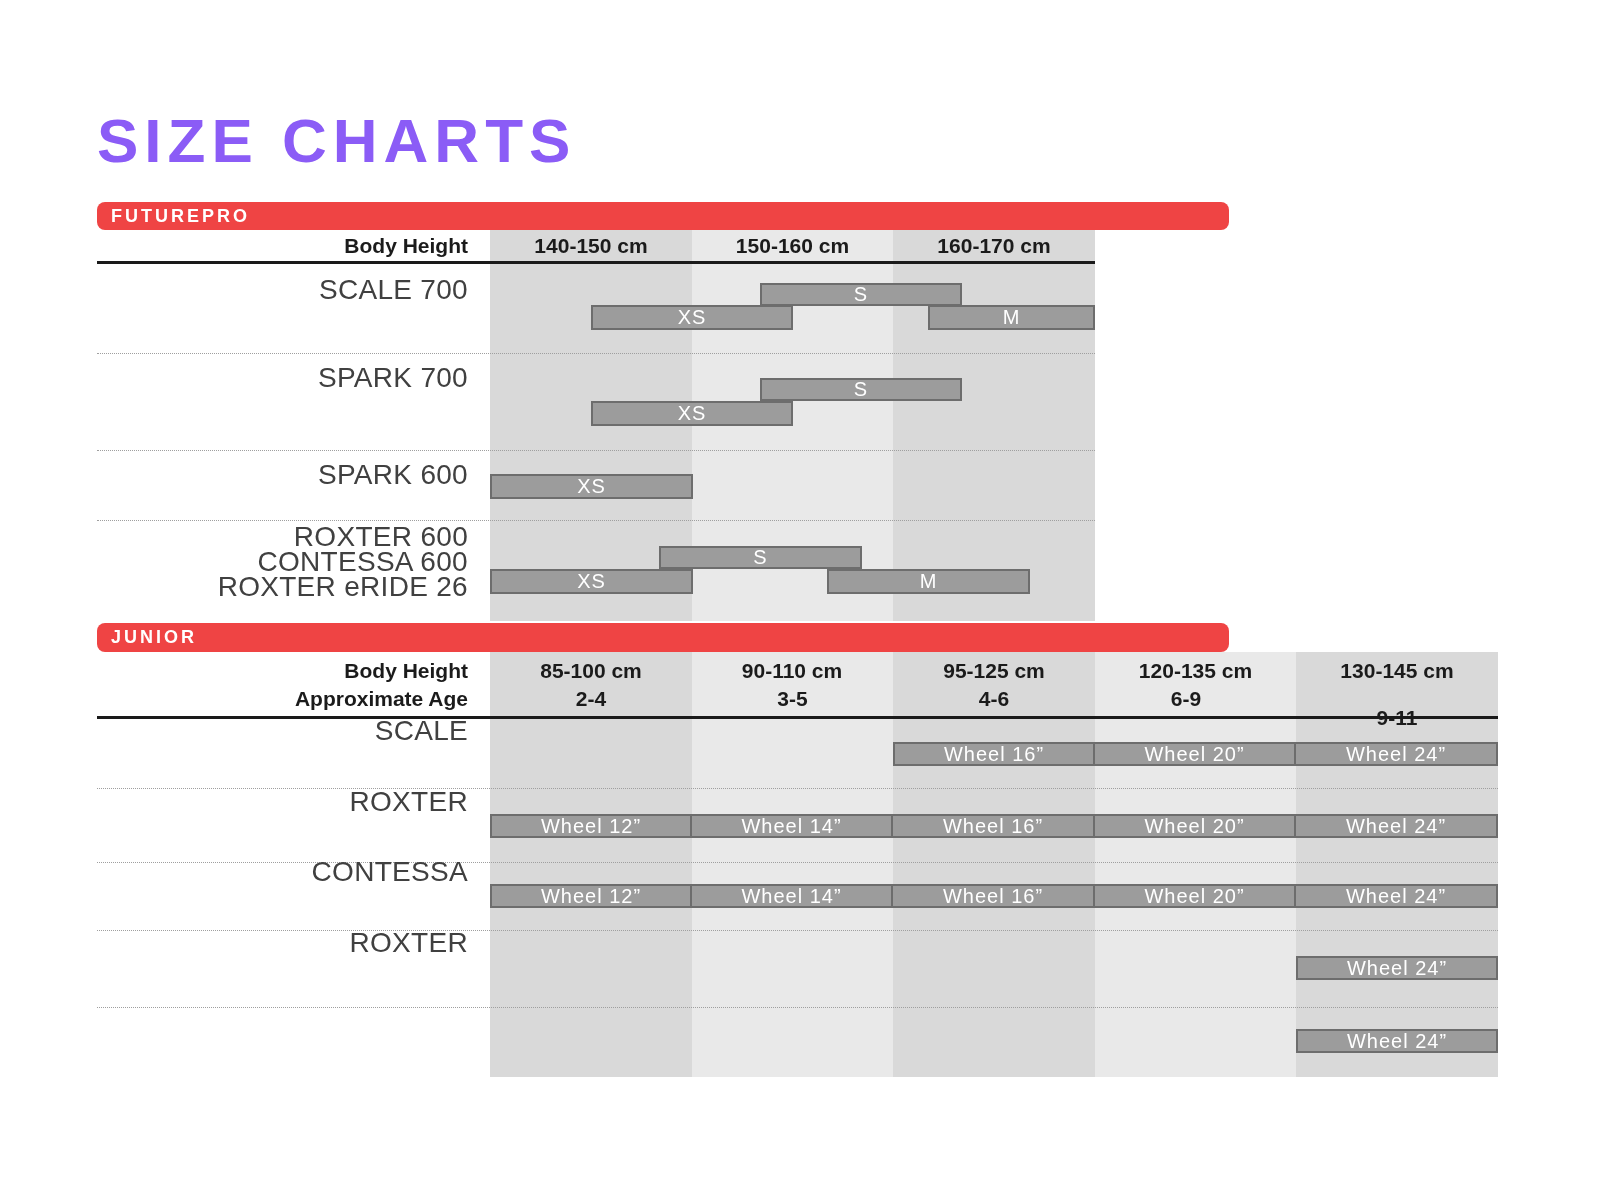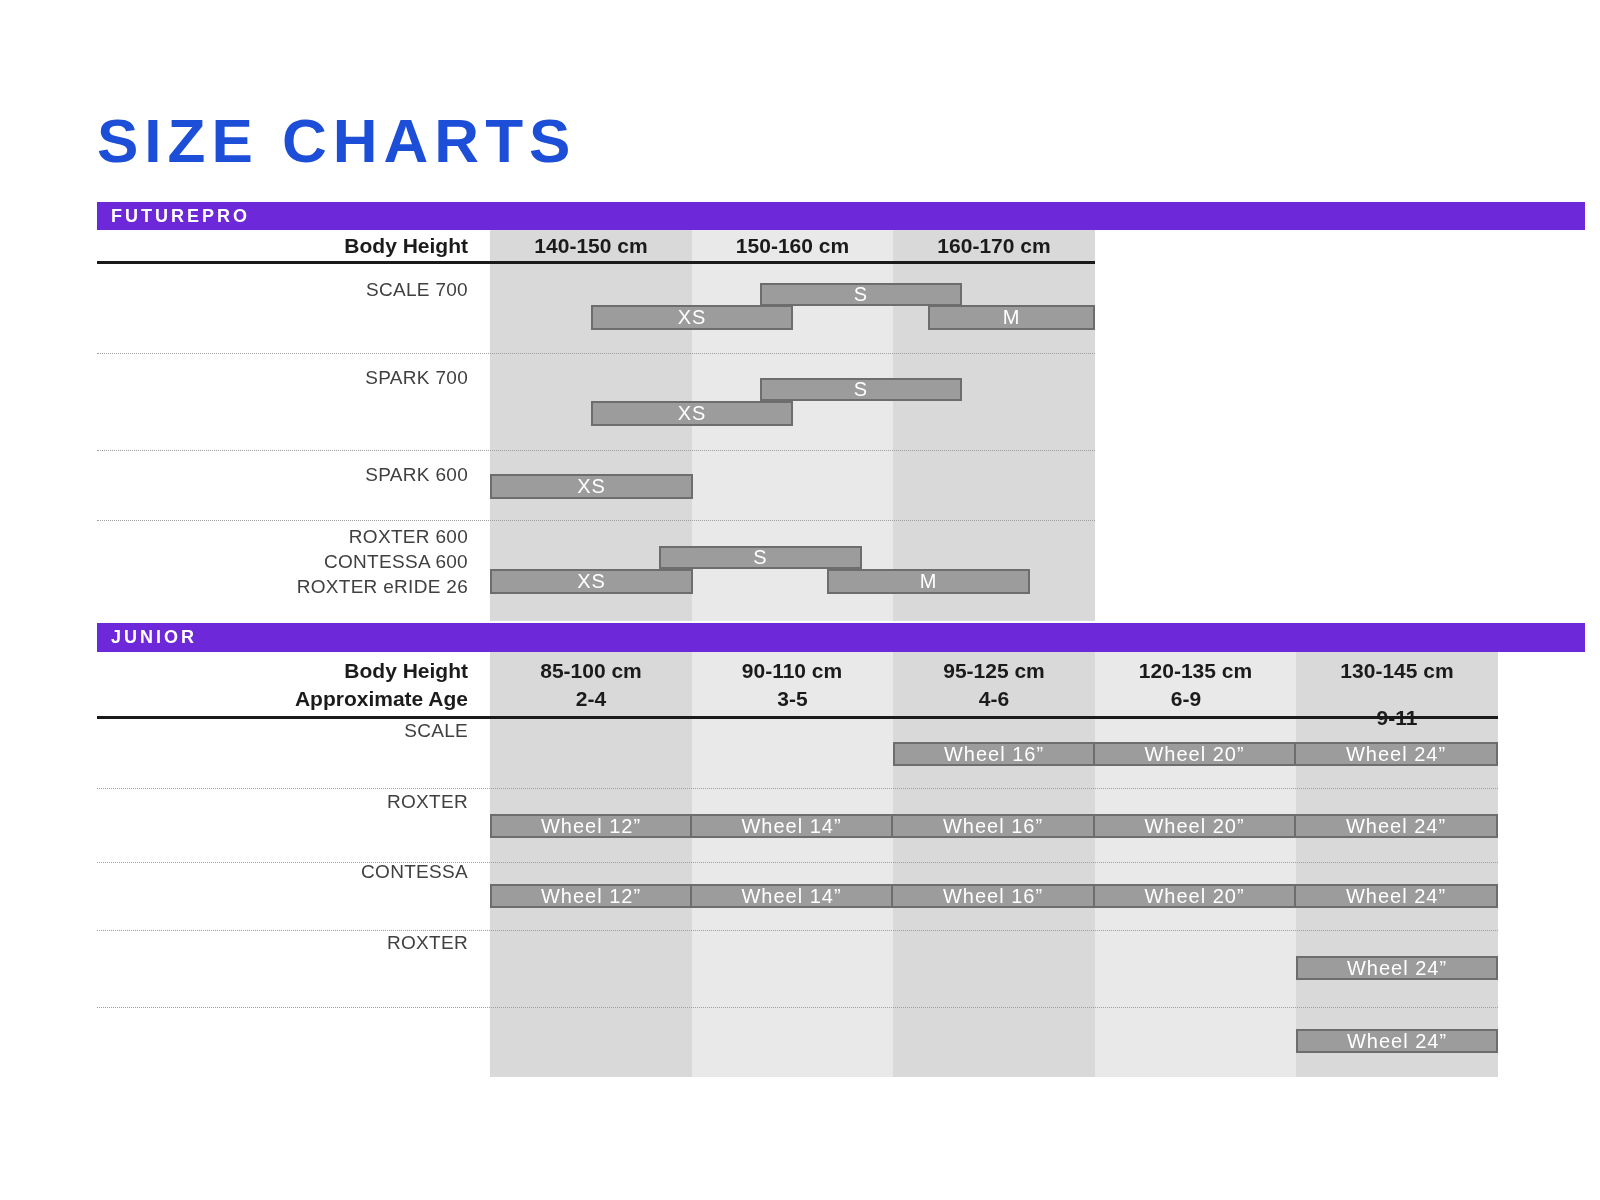--- a/index.html
+++ b/index.html
@@ -1,29 +1,29 @@
 <!DOCTYPE html>
 <html><head>
 <meta charset="utf-8">
 <style>
   html,body{margin:0;padding:0;background:#ffffff;}
   #stage{position:relative;width:1600px;height:1200px;background:#fff;overflow:hidden;
          font-family:"Liberation Sans",sans-serif;}
   .title{position:absolute;left:97px;top:110px;font-size:62px;line-height:62px;font-weight:bold;
-         letter-spacing:6px;color:#1d4ed8;white-space:nowrap;}
-  .secbar{position:absolute;left:97px;width:1488px;background:#6d28d9;color:#ffffff;
+         letter-spacing:6px;color:#8b5cf6;white-space:nowrap;}
+  .secbar{position:absolute;left:97px;width:1132px;background:#ef4444;color:#ffffff;
           font-weight:bold;font-size:18px;letter-spacing:3px;display:flex;align-items:center;
-          padding-left:14px;box-sizing:border-box;white-space:nowrap;}
+          padding-left:14px;box-sizing:border-box;white-space:nowrap;border-radius:8px;}
   .colbg{position:absolute;}
   .dark{background:#d9d9d9;}
   .light{background:#e9e9e9;}
   .hdr{position:absolute;font-weight:bold;font-size:21px;color:#1b1b1b;text-align:center;
        line-height:26px;white-space:nowrap;}
   .hdr.right{text-align:right;}
-  .rowlabel{position:absolute;left:97px;width:371px;text-align:right;font-size:19px;
+  .rowlabel{position:absolute;left:97px;width:371px;text-align:right;font-size:28px;
             color:#404040;line-height:26px;letter-spacing:0.3px;white-space:nowrap;}
   .underline{position:absolute;left:97px;height:3px;background:#1a1a1a;}
   .dotted{position:absolute;left:97px;height:0;border-top:1px dotted #9f9f9f;}
   .bar{position:absolute;background:#9c9c9c;border:2px solid #6d6d6d;box-sizing:border-box;
        color:#ffffff;font-size:20px;letter-spacing:1px;display:flex;align-items:center;
        justify-content:center;white-space:nowrap;}
 </style>
 </head>
 <body>
 

